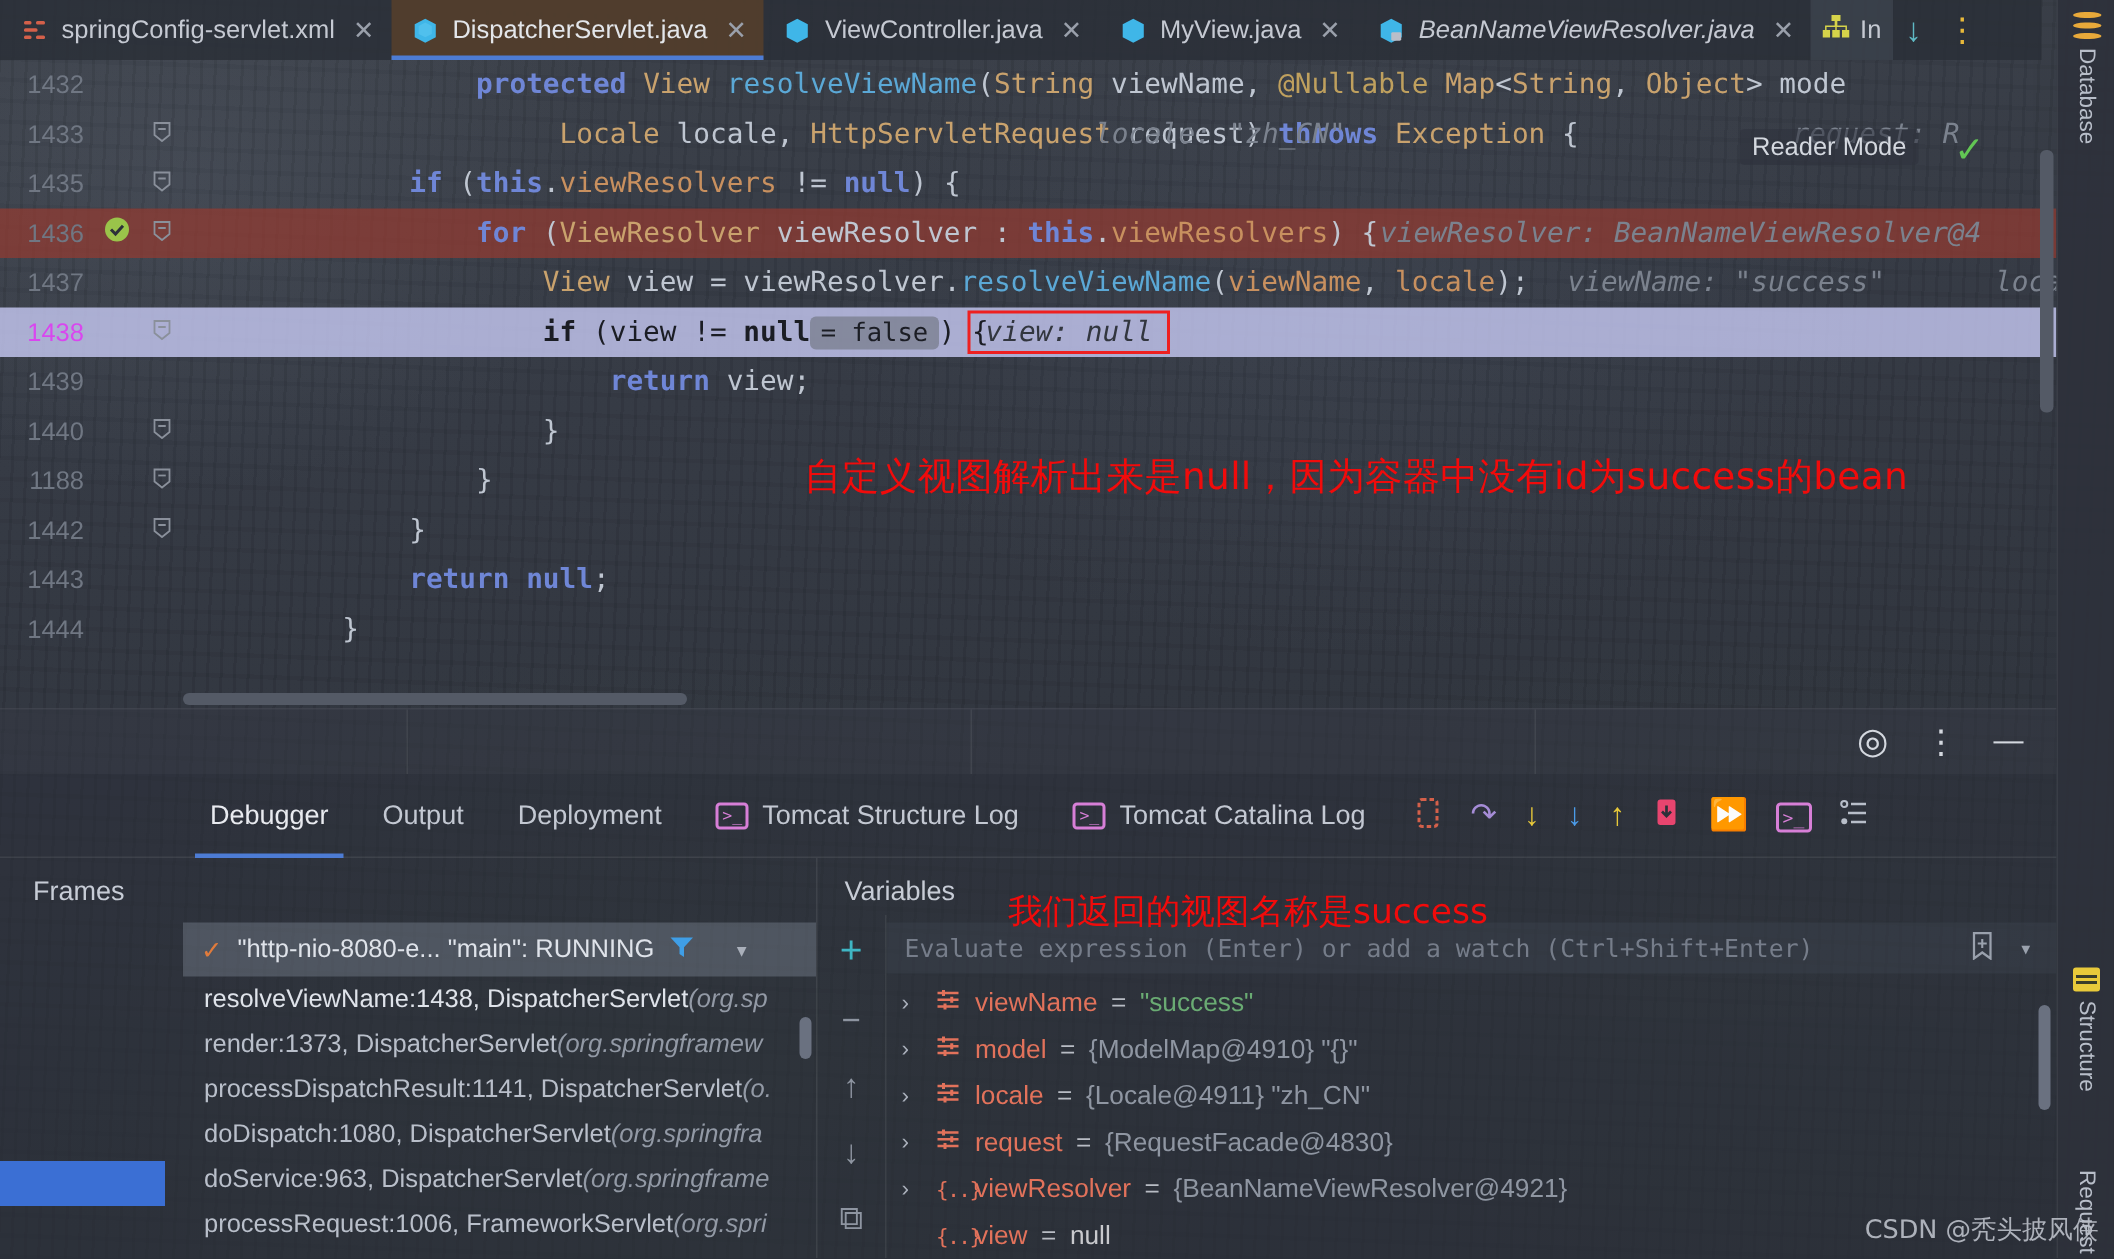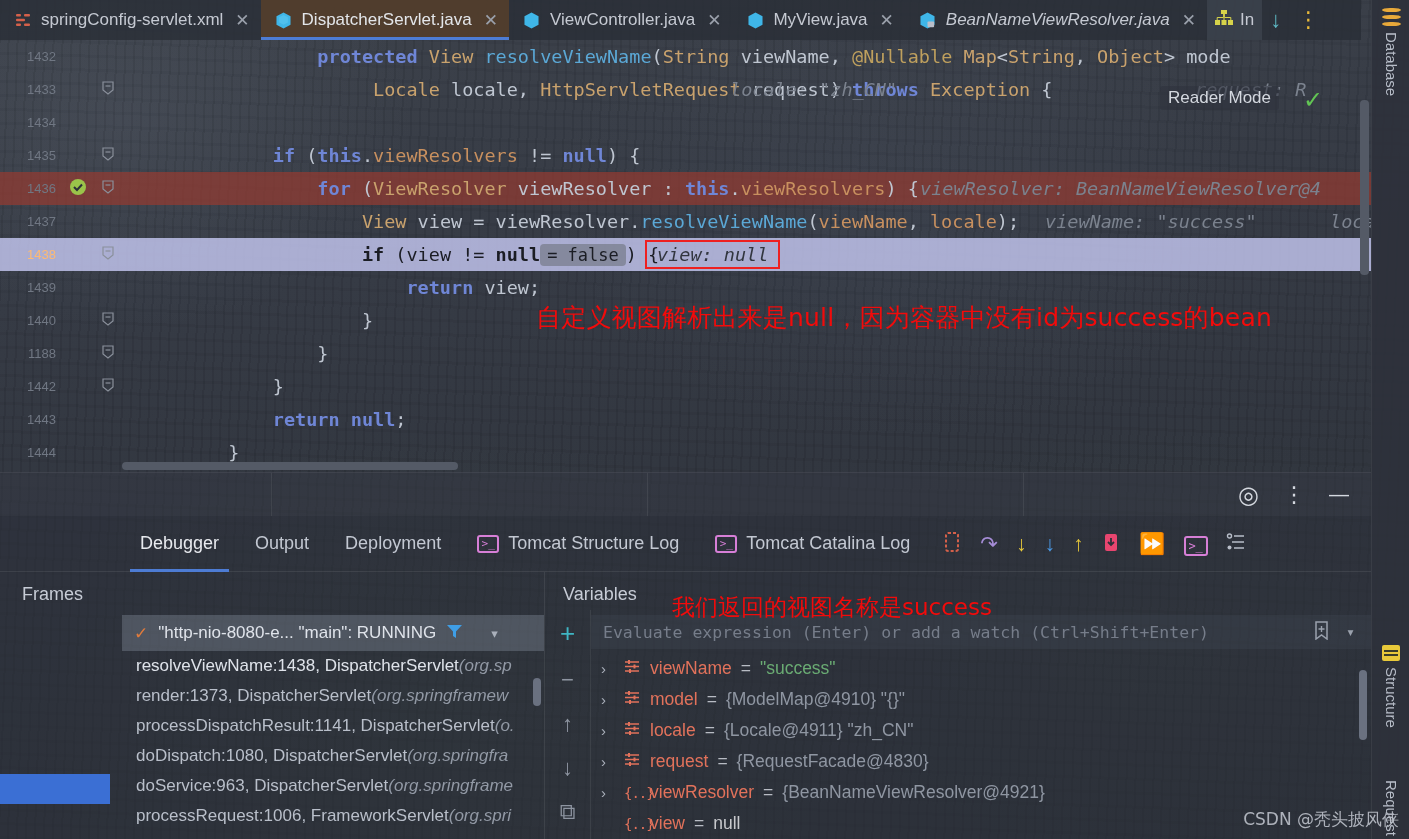--- a/index.html
+++ b/index.html
@@ -66,29 +66,29 @@
     position: absolute; top: 40px; left: 0; right: 38px; height: 432px;
     overflow: hidden;
   }
   .ed-line {
     position: relative; height: 33px; display: flex; align-items: center;
     font-family: "DejaVu Sans Mono", monospace; font-size: 18.5px;
     white-space: pre;
   }
   .gutter {
     width: 68px; min-width:68px; text-align: right; padding-right: 12px;
-    color: #707783; font-family: "Liberation Sans", sans-serif; font-size: 13px;
+    color: #707783; font-family: "Liberation Sans", sans-serif; font-size: 17px;
   }
   .gmark { width: 20px; min-width:20px; text-align:center; }
   .fold  { width: 40px; min-width:40px; text-align:center; color:#8a909b; font-size:13px; }
   .code  { flex: 1; color: #bfc6d1; }
   .ed-line.hl-exec   { background: rgba(150,58,48,.70); }
   .ed-line.hl-cursor { background: rgba(200,202,245,.80); }
   .ed-line.hl-cursor .code, .ed-line.hl-cursor .kw, .ed-line.hl-cursor .code * { color:#1b1d24; }
-  .ed-line.hl-cursor .gutter { color:#fdba74; }
+  .ed-line.hl-cursor .gutter { color:#d946ef; }
 
   .kw   { color:#6f86d6; font-weight:bold; }
   .type { color:#c9a26d; }
   .meth { color:#5ba8d6; }
   .var  { color:#c8905f; }
   .punc { color:#bfc6d1; }
   .anno { color:#bfa05e; }
   .hint { color:#7b828e; font-style: italic; }
   .hint-box {
     background: rgba(118,124,136,.55); color:#d6dae1; border-radius:4px;
@@ -326,21 +326,20 @@
     </div>
   </div>
 
   <div class="editor">
     <div id="editor-lines">
         <div class="ed-line"><div class="gutter">1432</div><div class="gmark"></div><div class="fold"></div><div class="code"><span class="punc">                 </span><span class="kw">protected </span><span class="type">View </span><span class="meth">resolveViewName</span><span class="punc">(</span><span class="type">String</span><span class="punc"> viewName, </span><span class="anno">@Nullable</span><span class="punc"> </span><span class="type">Map</span><span class="punc">&lt;</span><span class="type">String</span><span class="punc">, </span><span class="type">Object</span><span class="punc">&gt; mode</span></div></div>
         <div class="ed-line"><div class="gutter">1433</div><div class="gmark"></div><div class="fold"><svg width="12" height="14" viewBox="0 0 12 14">
               <path d="M1 1h10v8l-5 4-5-4z" fill="none" stroke="#8a909b" stroke-width="1.2"></path>
               <path d="M3.5 5h5" stroke="#8a909b" stroke-width="1.2"></path>
             </svg></div><div class="code"><span class="punc">                      </span><span class="type">Locale</span><span class="punc"> locale, </span><span class="type">HttpServletRequest</span><span class="punc"> request) </span><span class="kw">throws </span><span class="type">Exception</span><span class="punc"> {</span></div><span class="hint" style="position: absolute; left: 730px;">locale: "zh_CN"</span><span class="hint" style="position: absolute; left: 1195px;">request: R</span></div>
-        <div class="ed-line"><div class="gutter">1434</div><div class="gmark"></div><div class="fold"></div><div class="code"></div></div>
         <div class="ed-line"><div class="gutter">1435</div><div class="gmark"></div><div class="fold"><svg width="12" height="14" viewBox="0 0 12 14">
               <path d="M1 1h10v8l-5 4-5-4z" fill="none" stroke="#8a909b" stroke-width="1.2"></path>
               <path d="M3.5 5h5" stroke="#8a909b" stroke-width="1.2"></path>
             </svg></div><div class="code"><span class="punc">             </span><span class="kw">if</span><span class="punc"> (</span><span class="kw">this</span><span class="punc">.</span><span class="var">viewResolvers</span><span class="punc"> != </span><span class="kw">null</span><span class="punc">) {</span></div></div>
         <div class="ed-line hl-exec"><div class="gutter">1436</div><div class="gmark"><svg width="18" height="18" viewBox="0 0 18 18">
               <circle cx="9" cy="9" r="8" fill="#9ac44a"></circle>
               <path d="M5 9l3 3 5-5.5" stroke="#2c3039" stroke-width="2" fill="none"></path>
             </svg></div><div class="fold"><svg width="12" height="14" viewBox="0 0 12 14">
               <path d="M1 1h10v8l-5 4-5-4z" fill="none" stroke="#8a909b" stroke-width="1.2"></path>
               <path d="M3.5 5h5" stroke="#8a909b" stroke-width="1.2"></path>

